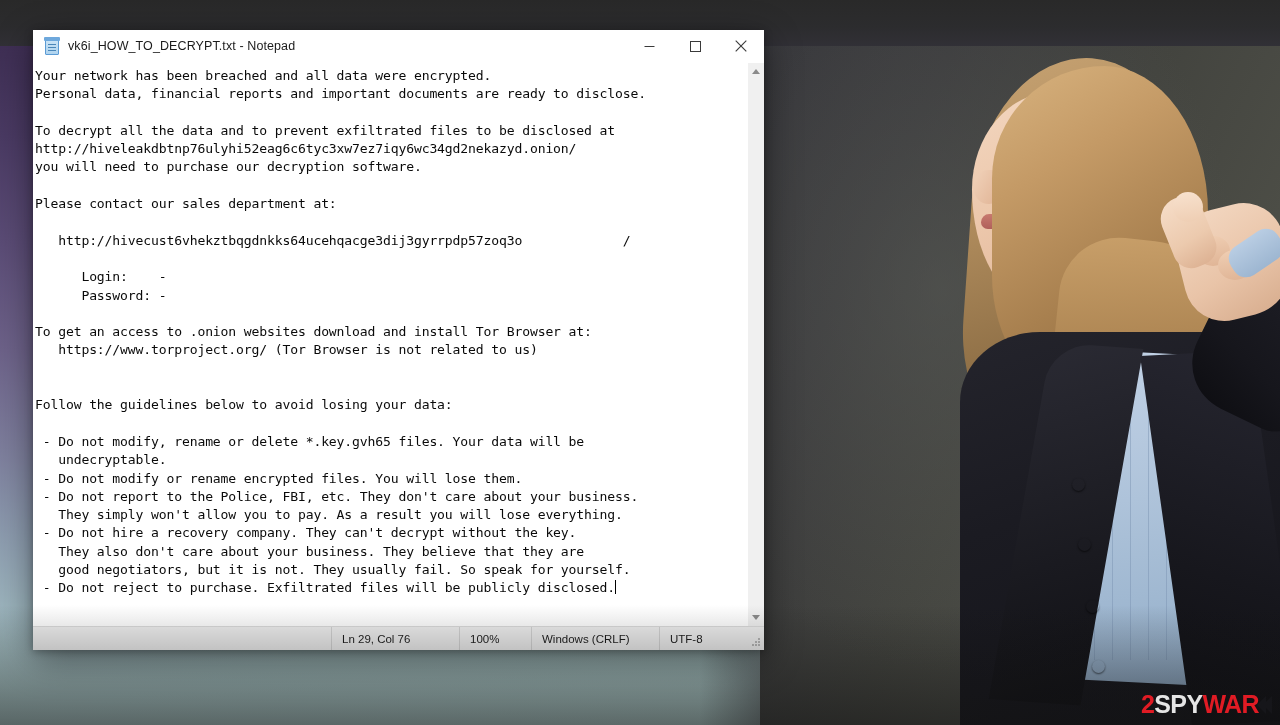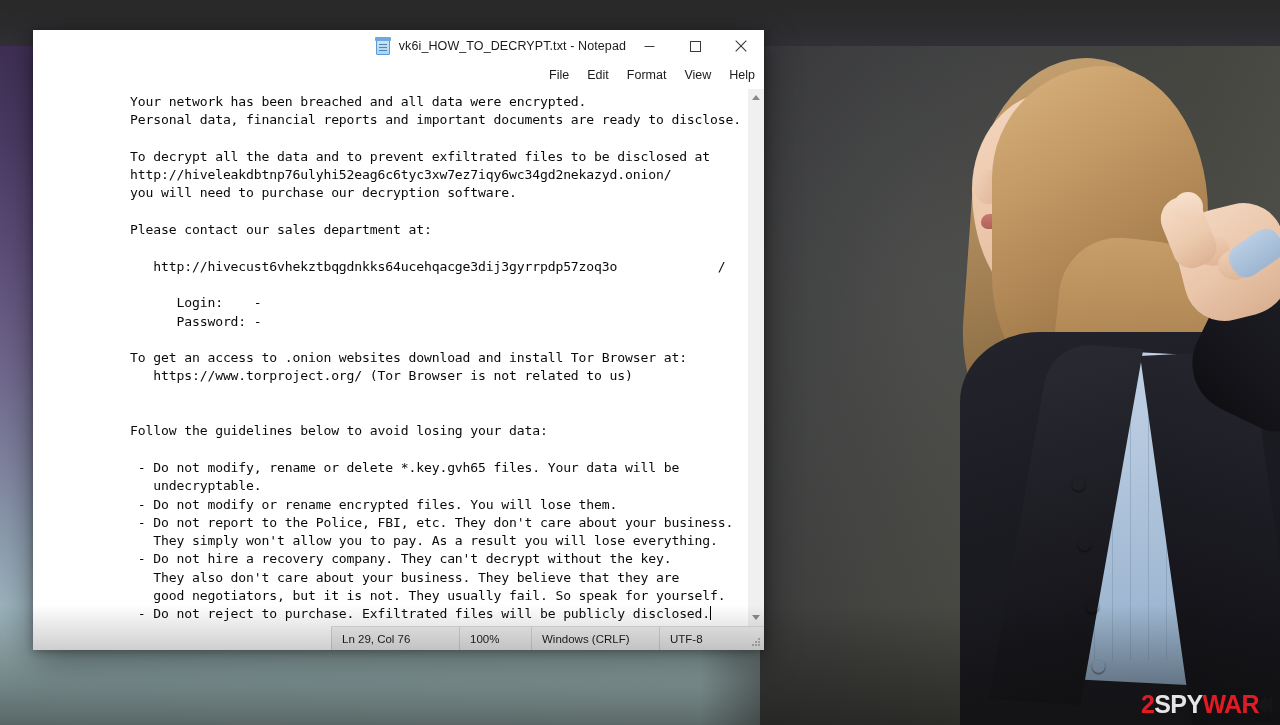--- a/index.html
+++ b/index.html
@@ -160,21 +160,20 @@
   }
 
   
   #notepad {
     position: absolute; left: 33px; top: 30px;
     width: 731px; height: 620px;
     background: #ffffff;
     box-shadow: 0 10px 34px rgba(0,0,0,0.45), 0 2px 8px rgba(0,0,0,0.3);
     display: flex; flex-direction: column;
     overflow: hidden;
-    align-items: flex-end;
   }
   #titlebar {
     height: 32px; background: #ffffff;
     display: flex; align-items: center;
     flex: 0 0 auto; position: relative;
   }
   #np-icon {
     width: 16px; height: 18px; margin-left: 11px; margin-right: 8px;
     position: relative; flex: 0 0 auto;
   }
@@ -356,27 +355,20 @@
       </div>
       <div class="wc close" title="Close">
         <svg width="12" height="12" viewBox="0 0 12 12" aria-hidden="true">
           <line x1="0.7" y1="0.7" x2="11.3" y2="11.3" stroke="#3a3a3a" stroke-width="1.1"></line>
           <line x1="11.3" y1="0.7" x2="0.7" y2="11.3" stroke="#3a3a3a" stroke-width="1.1"></line>
         </svg>
       </div>
     </div>
   </div>
 
-  <div id="menubar">
-    <div class="menu-item">File</div>
-    <div class="menu-item">Edit</div>
-    <div class="menu-item">Format</div>
-    <div class="menu-item">View</div>
-    <div class="menu-item">Help</div>
-  </div>
 
   <div id="editor-wrap">
     <div id="textarea"><div class="line">Your network has been breached and all data were encrypted.</div><div class="line">Personal data, financial reports and important documents are ready to disclose.</div><div class="line"></div><div class="line">To decrypt all the data and to prevent exfiltrated files to be disclosed at</div><div class="line">http://hiveleakdbtnp76ulyhi52eag6c6tyc3xw7ez7iqy6wc34gd2nekazyd.onion/</div><div class="line">you will need to purchase our decryption software.</div><div class="line"></div><div class="line">Please contact our sales department at:</div><div class="line"></div><div class="line">   http://hivecust6vhekztbqgdnkks64ucehqacge3dij3gyrrpdp57zoq3o             /</div><div class="line"></div><div class="line">      Login:    -</div><div class="line">      Password: -</div><div class="line"></div><div class="line">To get an access to .onion websites download and install Tor Browser at:</div><div class="line">   https://www.torproject.org/ (Tor Browser is not related to us)</div><div class="line"></div><div class="line"></div><div class="line">Follow the guidelines below to avoid losing your data:</div><div class="line"></div><div class="line"> - Do not modify, rename or delete *.key.gvh65 files. Your data will be</div><div class="line">   undecryptable.</div><div class="line"> - Do not modify or rename encrypted files. You will lose them.</div><div class="line"> - Do not report to the Police, FBI, etc. They don't care about your business.</div><div class="line">   They simply won't allow you to pay. As a result you will lose everything.</div><div class="line"> - Do not hire a recovery company. They can't decrypt without the key.</div><div class="line">   They also don't care about your business. They believe that they are</div><div class="line">   good negotiators, but it is not. They usually fail. So speak for yourself.</div><div class="line"> - Do not reject to purchase. Exfiltrated files will be publicly disclosed.<span id="caret"></span></div></div>
     <div id="vscroll">
       <div class="sb-arrow">
           <div class="tri tri-up"></div>
         </div>
       <div id="sb-track">
         <div id="sb-thumb"></div>
       </div>

